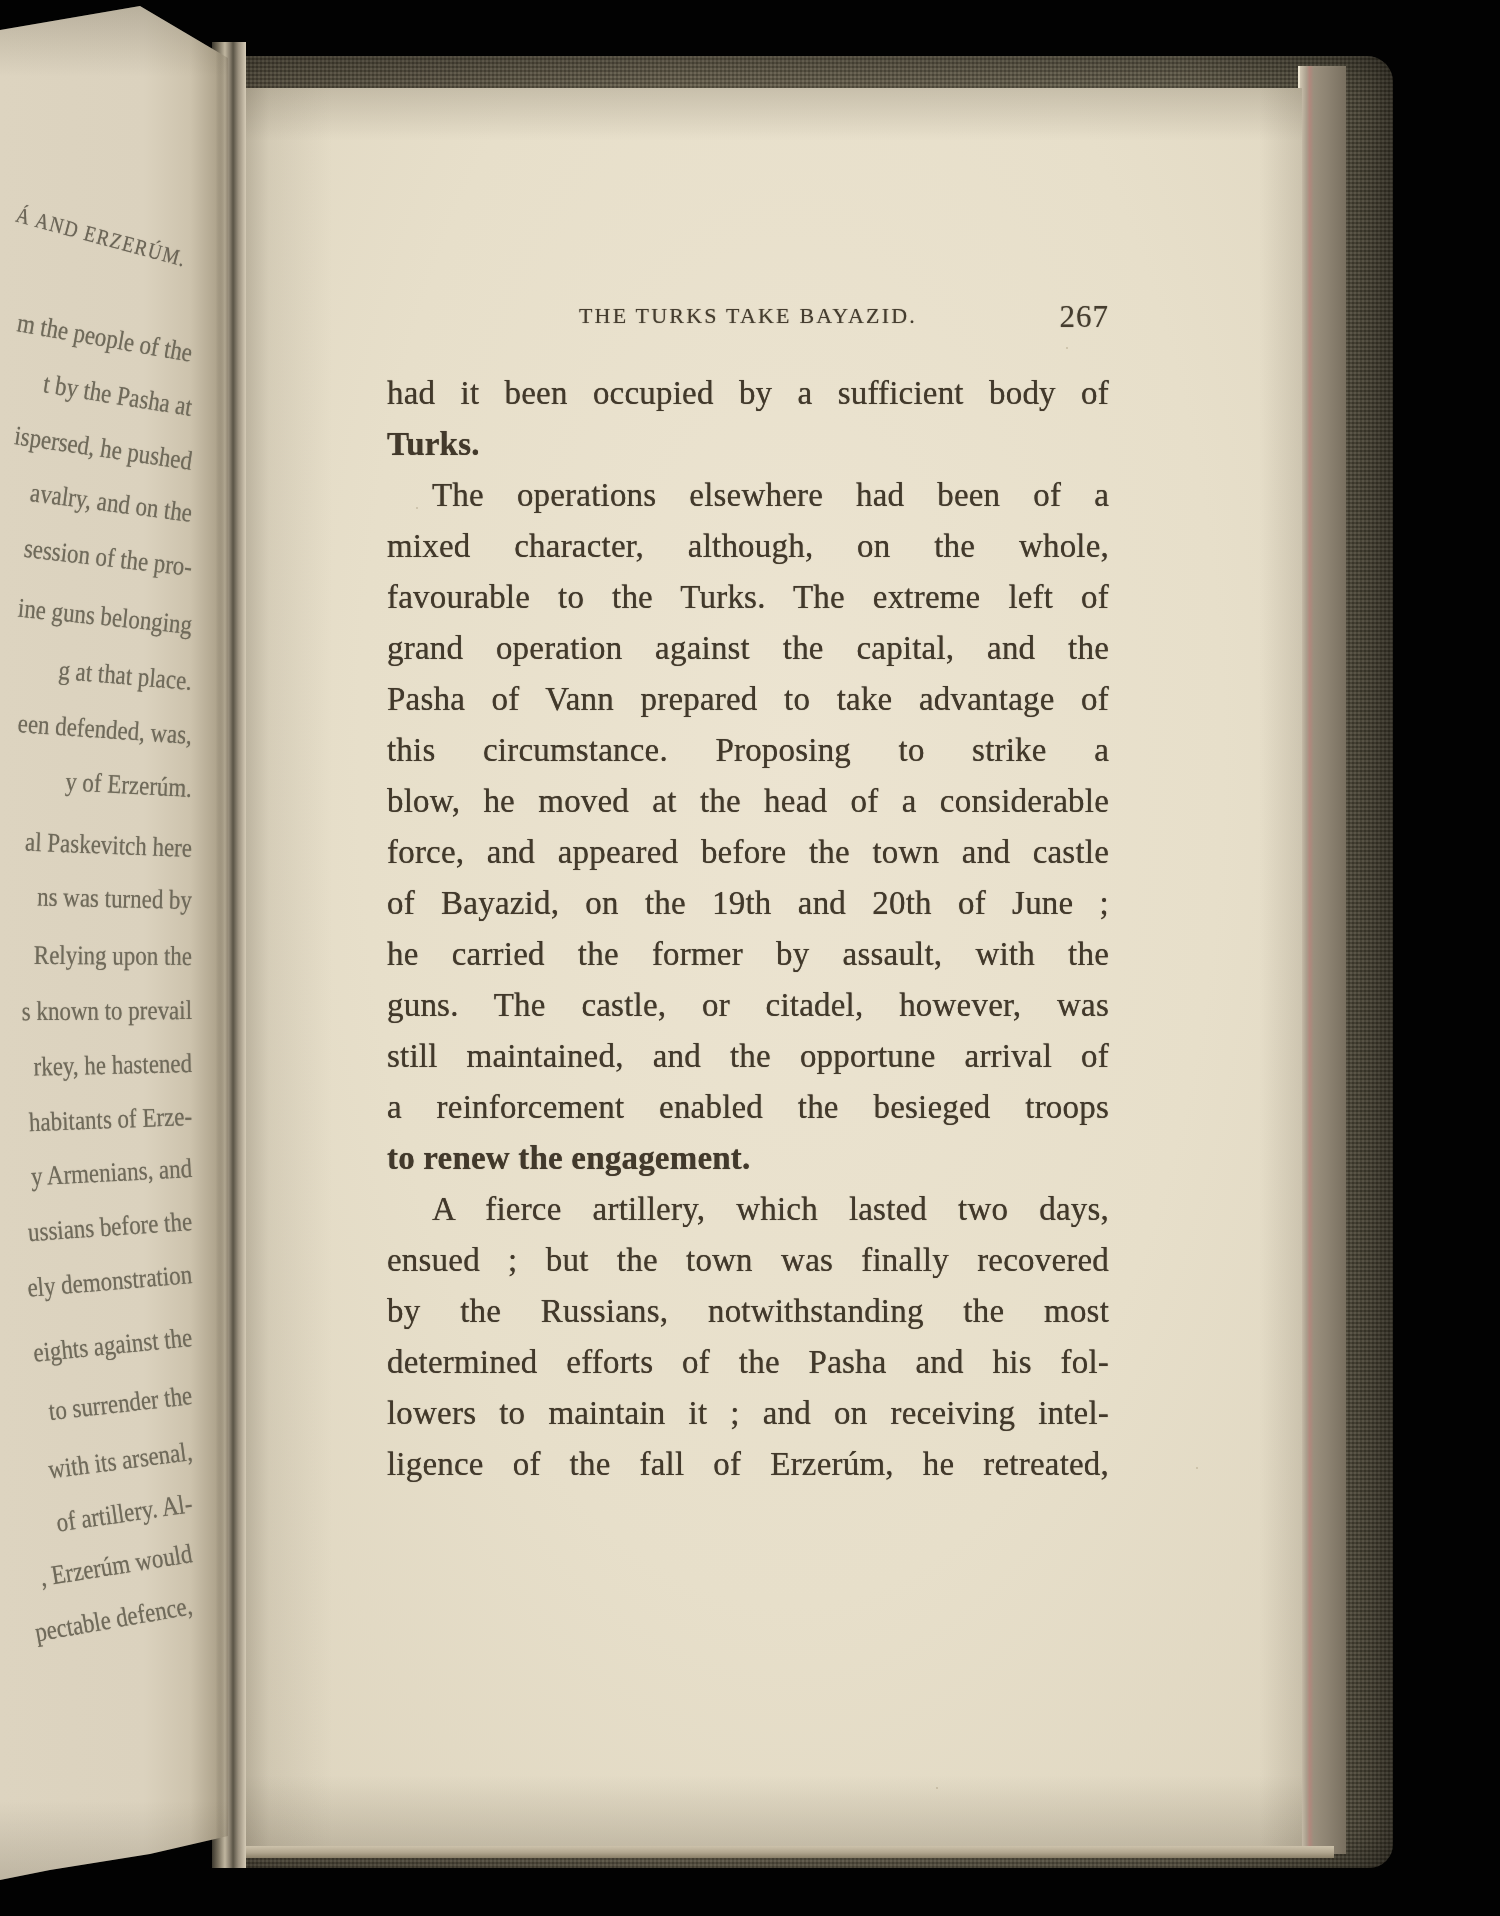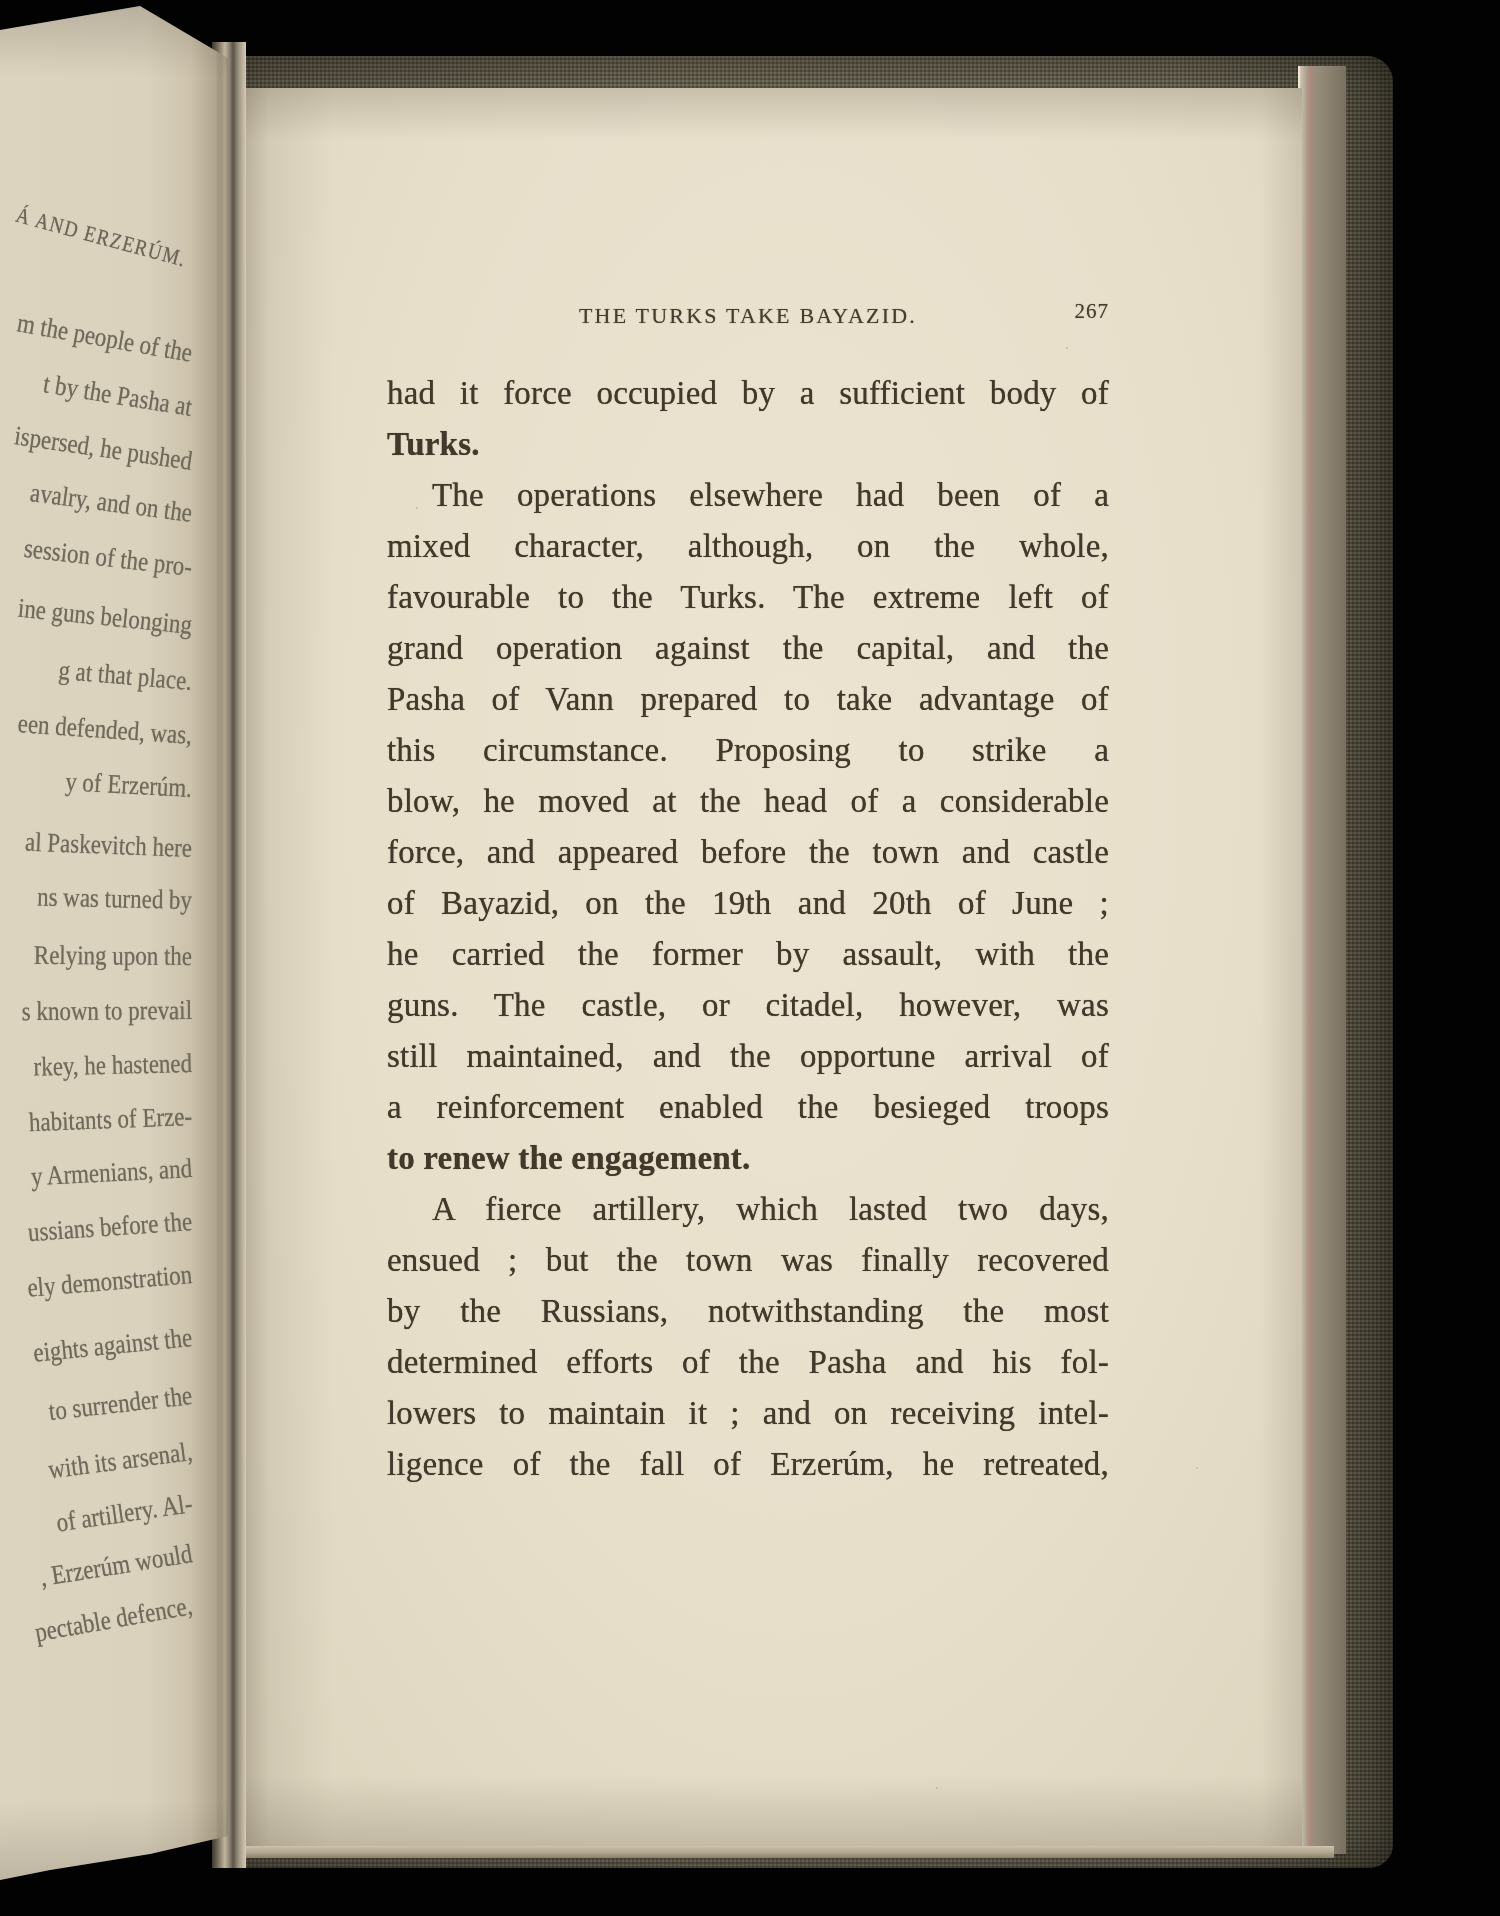--- a/index.html
+++ b/index.html
@@ -35,21 +35,21 @@
           radial-gradient(circle 2px at 830px 260px, #b7ab90 0 40%, transparent 60%),
           radial-gradient(circle 1px at 560px 980px, #a89c82 0 40%, transparent 60%),
           radial-gradient(circle 2px at 960px 1380px, #b7ab90 0 40%, transparent 60%),
           radial-gradient(circle 1px at 420px 1610px, #a89c82 0 40%, transparent 60%),
           radial-gradient(circle 2px at 700px 1700px, #b3a78c 0 40%, transparent 60%);}
 
   .headrow{position:absolute;left:150px;top:215px;width:722px;height:34px;}
   .rp-header{position:absolute;left:0;right:0;text-align:center;
         font-size:22px;letter-spacing:2.2px;color:#453d2f;white-space:nowrap;
         text-shadow:0 0 1px rgba(58,49,36,.55);}
-  .rp-pagenum{position:absolute;right:0;top:-4px;font-size:21px;color:#453d2f;
+  .rp-pagenum{position:absolute;right:0;top:-4px;font-size:31px;color:#453d2f;
         letter-spacing:1px;text-shadow:0 0 1px rgba(58,49,36,.55);}
 
   .body-col{position:absolute;left:150px;top:280px;width:722px;}
   .b-line{height:51px;line-height:51px;font-size:33px;color:#42392b;
         letter-spacing:.2px;text-align:justify;text-align-last:justify;
         text-shadow:0 0 .7px rgba(52,44,32,.85);}
   .b-line.end{text-align-last:left;font-weight:bold;}
   .b-line.indent{text-indent:45px;}
 
   
@@ -77,21 +77,21 @@
   <div class="cover"></div>
   <div class="fore-edge"></div>
   <div class="bottom-edge"></div>
 
   <div class="page">
     <div class="headrow">
       <div class="rp-header">THE TURKS TAKE BAYAZID.</div>
       <div class="rp-pagenum">267</div>
     </div>
     <div class="body-col">
-      <div class="b-line">had it force occupied by a sufficient body of</div>
+      <div class="b-line">had it been occupied by a sufficient body of</div>
       <div class="b-line end">Turks.</div>
       <div class="b-line indent">The operations elsewhere had been of a</div>
       <div class="b-line">mixed character, although, on the whole,</div>
       <div class="b-line">favourable to the Turks.  The extreme left of</div>
       <div class="b-line">grand operation against the capital, and the</div>
       <div class="b-line">Pasha of Vann prepared to take advantage of</div>
       <div class="b-line">this circumstance.  Proposing to strike a</div>
       <div class="b-line">blow, he moved at the head of a considerable</div>
       <div class="b-line">force, and appeared before the town and castle</div>
       <div class="b-line">of Bayazid, on the 19th and 20th of June ;</div>

